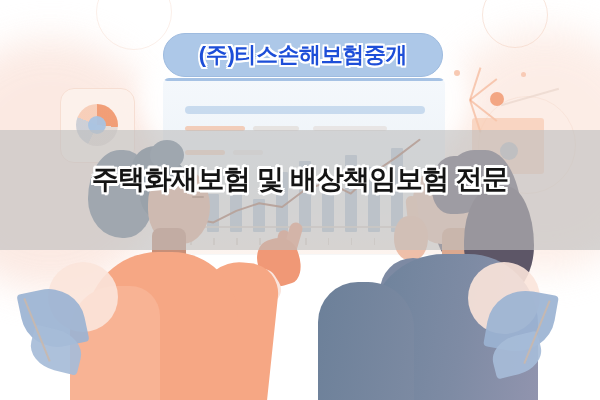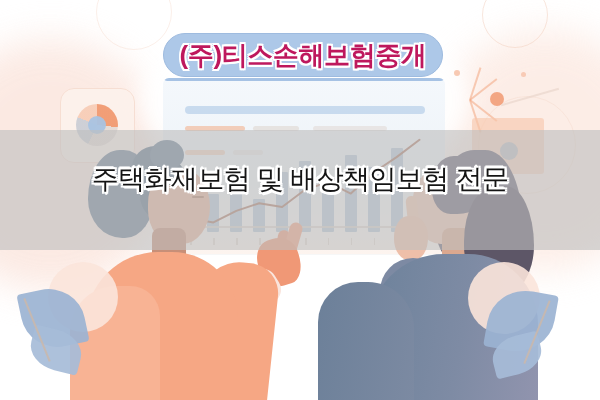--- a/index.html
+++ b/index.html
@@ -180,35 +180,35 @@
   }
 
   
   .pill{
     position:absolute;left:163px;top:33px;width:280px;height:44px;
     border-radius:22px;background:#adc8e8;border:1px solid #9ebbdf;
     display:flex;align-items:center;justify-content:center;
     box-sizing:border-box;
   }
   .pill-text{
-    font-size:26px;font-weight:700;color:#be185d;letter-spacing:-.4px;line-height:1;
+    font-size:22px;font-weight:700;color:#1d4ed8;letter-spacing:-.4px;line-height:1;
     text-shadow:
       -1.6px -1.6px 0 #fff, 1.6px -1.6px 0 #fff,
       -1.6px  1.6px 0 #fff, 1.6px  1.6px 0 #fff,
       -1.6px 0 0 #fff, 1.6px 0 0 #fff, 0 -1.6px 0 #fff, 0 1.6px 0 #fff;
     white-space:nowrap;
   }
 
   
   .headline-wrap{
     position:absolute;left:0;top:164px;width:600px;
     display:flex;align-items:center;justify-content:center;
   }
   .headline{
-    font-size:27px;font-weight:400;color:#141414;letter-spacing:-.6px;line-height:1.18;
+    font-size:27px;font-weight:700;color:#141414;letter-spacing:-.6px;line-height:1.18;
     white-space:nowrap;
     text-shadow:
       -2.2px -2.2px 0 #fff, 2.2px -2.2px 0 #fff,
       -2.2px  2.2px 0 #fff, 2.2px  2.2px 0 #fff,
       -2.2px 0 0 #fff, 2.2px 0 0 #fff, 0 -2.2px 0 #fff, 0 2.2px 0 #fff,
       -1.2px -2.6px 0 #fff, 1.2px 2.6px 0 #fff;
   }
 </style>
 </head>
 <body>

